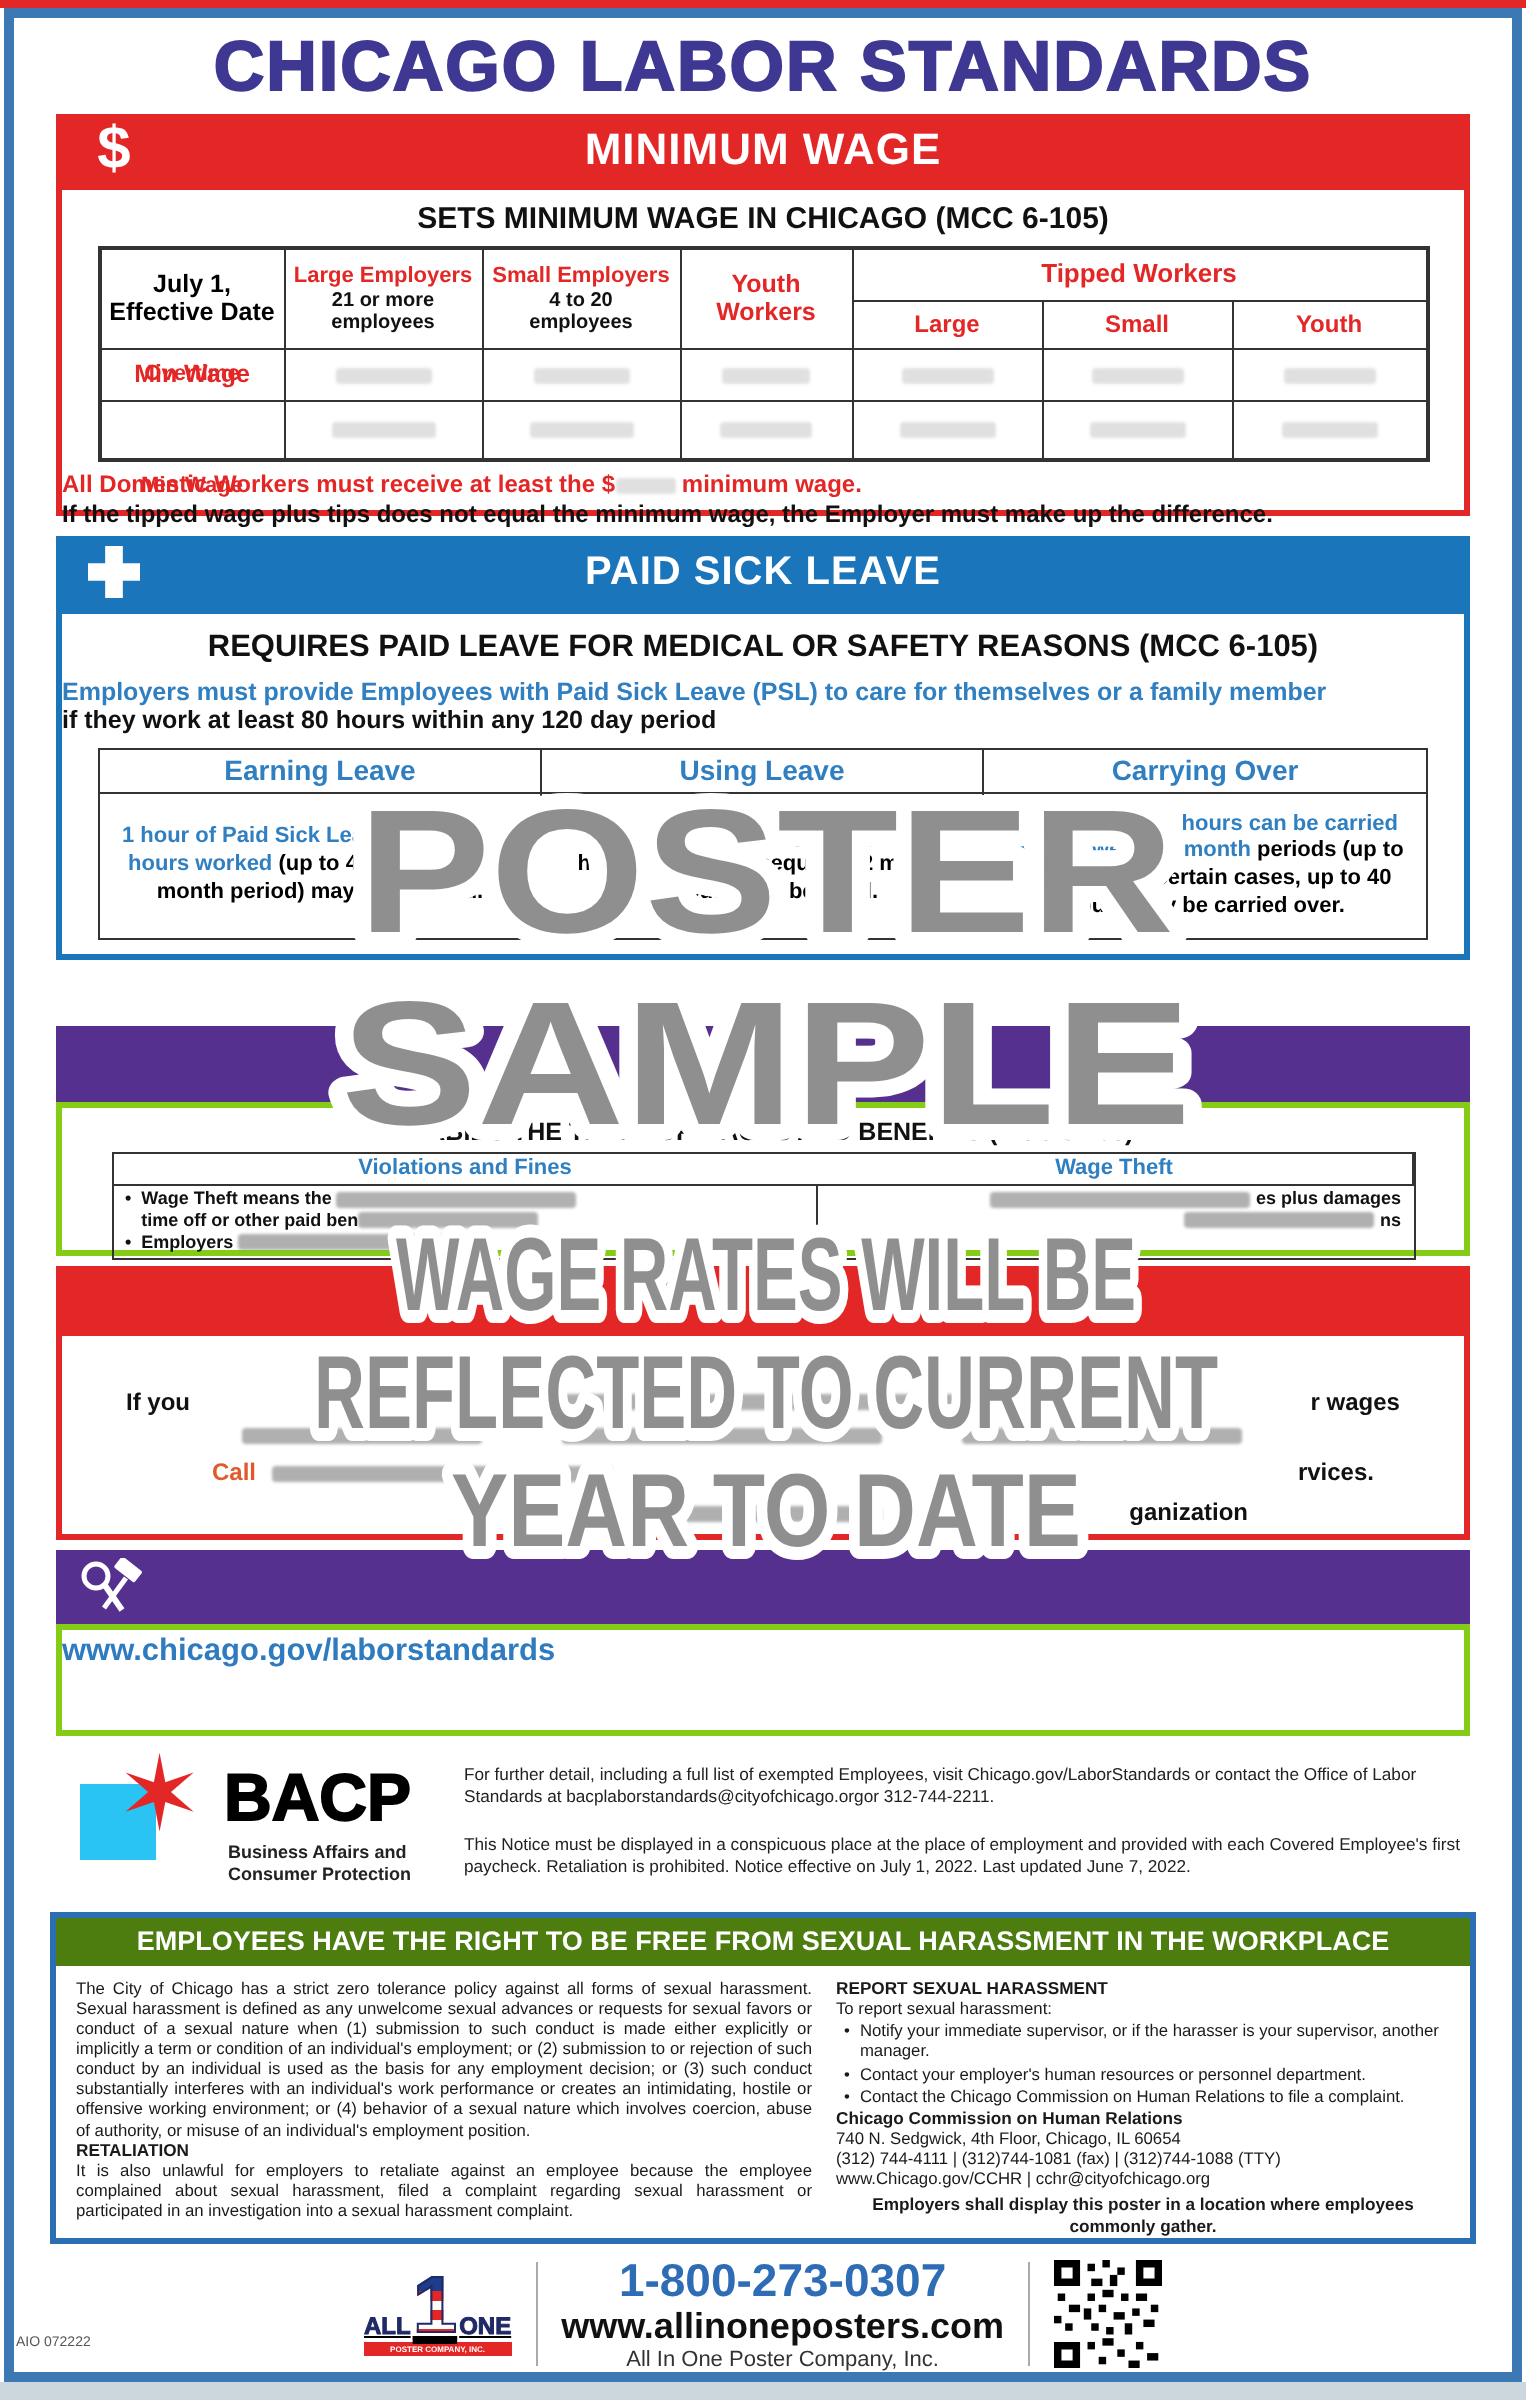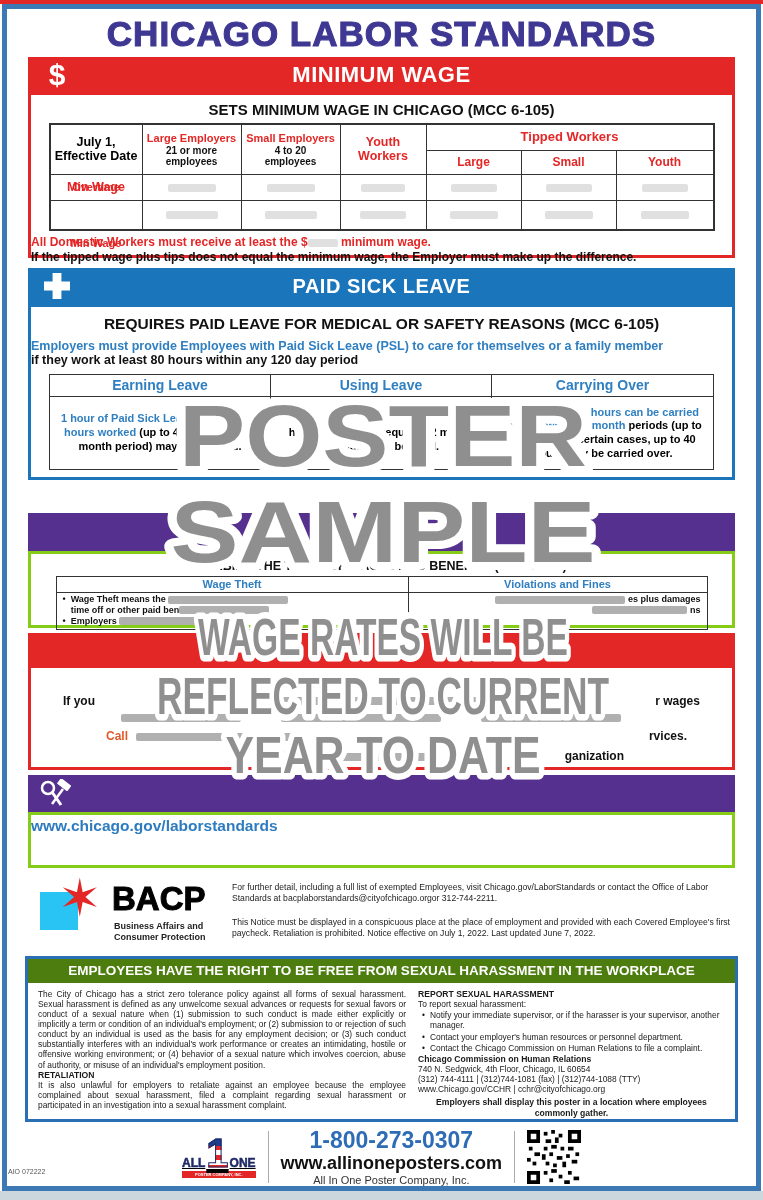--- a/index.html
+++ b/index.html
@@ -212,22 +212,22 @@
           <span class="psl-cell">
         <span class="blue-text">One half of PSL hours can be carried over between 12 month </span><span>periods (up to 20 hours). In certain cases, up to 40 hours may be carried over.</span></span>
         </div>
     </div>
   </div>
 
   <div class="abs banner purple-bg" style="top:513px;height:38px;"></div>
   <div class="abs box purple-bd" style="top:551px;height:77px;">
     <div class="box-heading" style="font-size:12.5px;margin-top:5px;">FORBIDS THE THEFT OF WAGES AND BENEFITS (MCC 6-105)</div>
     <div class="wtt" style="margin-top:3px;">
+      <div class="wt-h no-r">Violations and Fines</div>
       <div class="wt-h">Wage Theft</div>
-      <div class="wt-h no-r">Violations and Fines</div>
       <div class="wt-b no-b">
         <div class="bullet">
             <span>•</span>
           <span><span>Wage Theft means the</span> <span class="rd" style="width:120px;"></span><br>
           <span>time off or other paid ben</span><span class="rd" style="width:90px;"></span></span>
           </div>
         <div class="bullet">
             <span>•</span>
           <span><span>Employers</span> <span class="rd" style="width:110px;"></span></span>
           </div>

